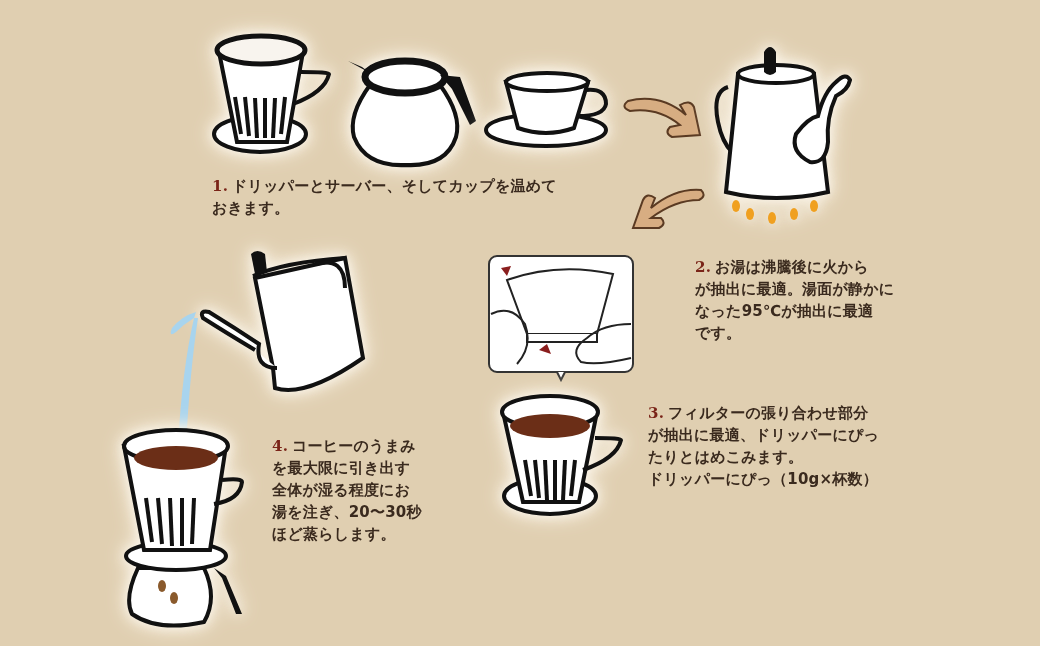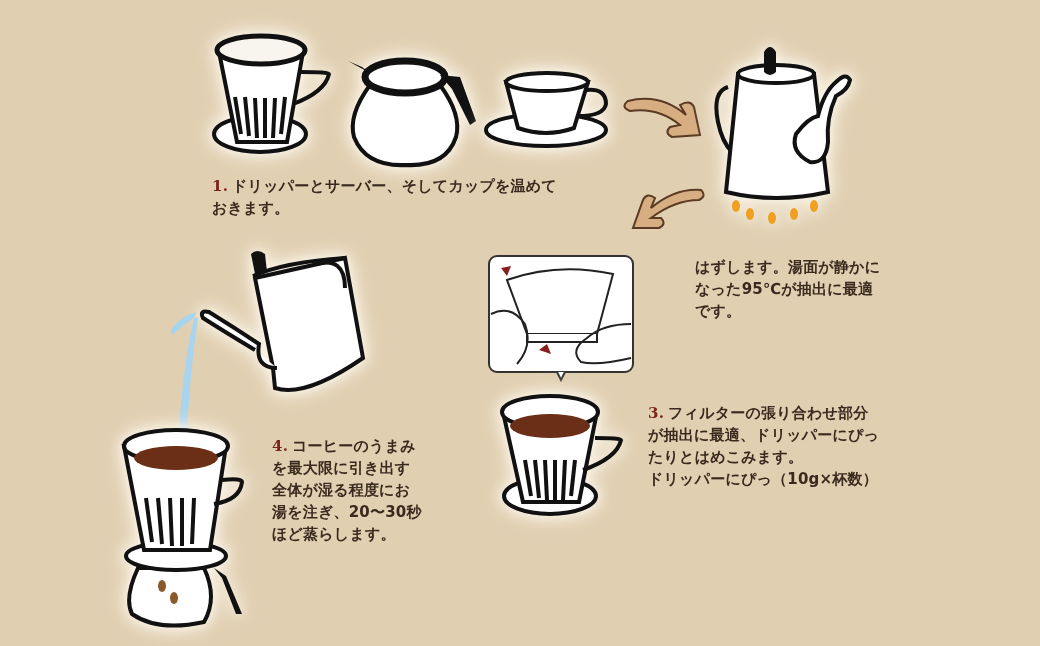--- a/index.html
+++ b/index.html
@@ -147,21 +147,22 @@
     <ellipse cx="44" cy="168" rx="4" ry="6" fill="#8a5a2c"></ellipse>
     <ellipse cx="56" cy="180" rx="4" ry="6" fill="#8a5a2c"></ellipse>
   </svg>
 
   <div class="step-text" id="step1">
     <span class="line"><span class="num">1.</span><span>ドリッパーとサーバー、そしてカップを温めて</span></span>
     <span class="line">おきます。</span>
   </div>
 
   <div class="step-text" id="step2">
-    <span class="line">はずします。湯面が静かに</span>
+    <span class="line"><span class="num">2.</span><span>お湯は沸騰後に火から</span></span>
+    <span class="line">が抽出に最適。湯面が静かに</span>
     <span class="line">なった95℃が抽出に最適</span>
     <span class="line">です。</span>
   </div>
 
   <div class="step-text" id="step3">
     <span class="line"><span class="num">3.</span><span>フィルターの張り合わせ部分</span></span>
     <span class="line">が抽出に最適、ドリッパーにぴっ</span>
     <span class="line">たりとはめこみます。</span>
     <span class="line">ドリッパーにぴっ（10g×杯数）</span>
   </div>

